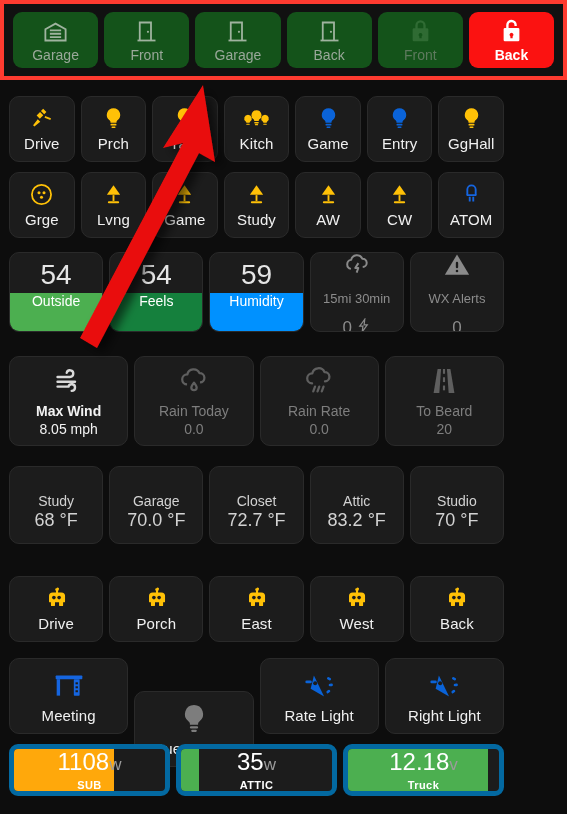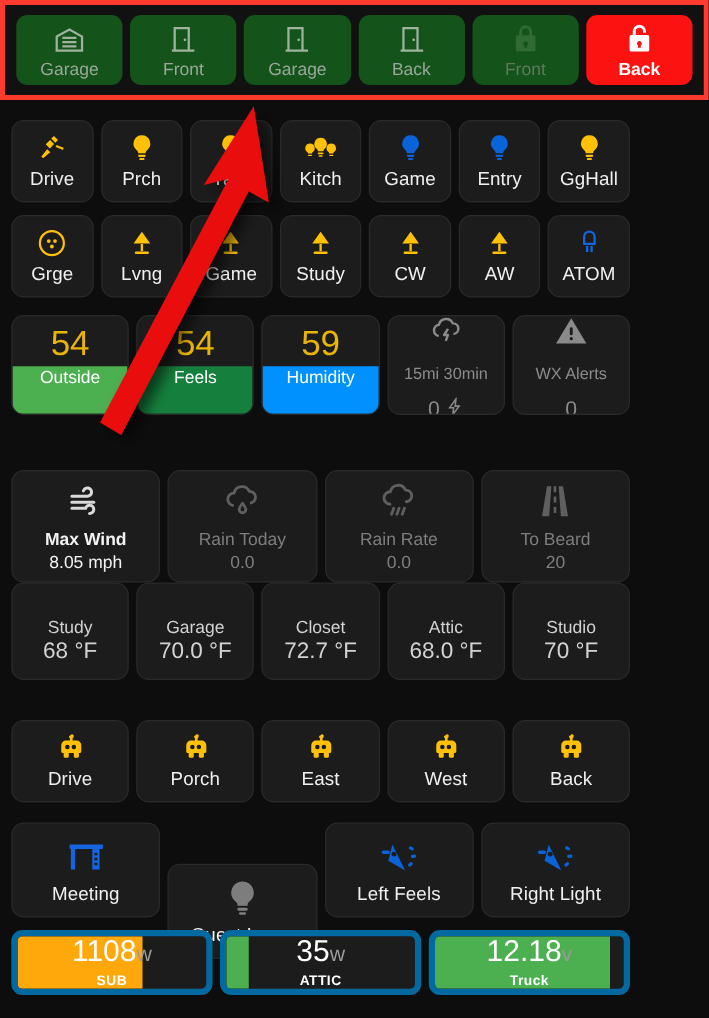--- a/index.html
+++ b/index.html
@@ -45,21 +45,21 @@
   .door-btn svg { display:block; }
 
   
   .row { display: flex; gap: 6px; padding: 0 9px; position: absolute; left: 0; width: 513px; }
 
   .lt-tile { flex: 1; height: 66px; gap: 4px; }
   .lt-tile .lbl { font-size: 15px; color: #f0f0f0; }
 
   
   .stat { flex: 1; height: 80px; justify-content: flex-start; padding-top: 4px; }
-  .stat .big { font-size: 28px; color: #eab308; font-weight: 400; line-height: 1.25; }
+  .stat .big { font-size: 28px; color: #e5e5e5; font-weight: 400; line-height: 1.25; }
   .stat .fill {
     position: absolute; left: 0; right: 0; bottom: 0; height: 38px;
     display: flex; align-items: flex-start; justify-content: center;
   }
   .stat .fill .cap { font-size: 14px; color: #fff; }
   .stat.plain { justify-content: center; gap: 12px; }
   .stat.plain .cap2 { font-size: 13px; color: #8c8c8c; }
   .stat.plain .val2 { font-size: 17px; color: #8c8c8c; display:flex; align-items:center; gap:4px;}
 
   
@@ -274,31 +274,31 @@
         <span class="lbl">Study</span>
       </div>
       <div class="tile lt-tile">
         <span class="ico">
           <svg xmlns="http://www.w3.org/2000/svg" width="25" height="25" viewBox="0 0 24 24" fill="#ffc107">
             <path d="M12 3.2L5.6 12.2h12.8L12 3.2z"></path>
             <rect x="11.1" y="12.6" width="1.8" height="5.6"></rect>
             <rect x="6.6" y="18.4" width="10.8" height="1.9" rx="0.9"></rect>
           </svg>
         </span>
-        <span class="lbl">CW</span>
+        <span class="lbl">AW</span>
       </div>
       <div class="tile lt-tile">
         <span class="ico">
           <svg xmlns="http://www.w3.org/2000/svg" width="25" height="25" viewBox="0 0 24 24" fill="#ffc107">
             <path d="M12 3.2L5.6 12.2h12.8L12 3.2z"></path>
             <rect x="11.1" y="12.6" width="1.8" height="5.6"></rect>
             <rect x="6.6" y="18.4" width="10.8" height="1.9" rx="0.9"></rect>
           </svg>
         </span>
-        <span class="lbl">AW</span>
+        <span class="lbl">CW</span>
       </div>
       <div class="tile lt-tile">
         <span class="ico">
           <svg xmlns="http://www.w3.org/2000/svg" width="25" height="25" viewBox="0 0 24 24" fill="none" stroke="#1565e0" stroke-width="1.8">
             <path d="M8 12.4V7.2a4 4 0 018 0v5.2"></path>
             <path d="M7.3 12.6h9.4"></path>
             <path d="M10.3 14.2v4.6M13.7 14.2v4.6"></path>
           </svg>
         </span>
         <span class="lbl">ATOM</span>
@@ -347,21 +347,21 @@
             <circle cx="12" cy="17.1" r="1.1" fill="#1c1c1c"></circle>
           </svg>
         </span>
         <div class="cap2">WX Alerts</div>
         <div class="val2">
           <span>0</span>
         </div>
       </div>
     </div>
 
-  <div class="row" id="weather" style="top:356px;margin-top:20px;">
+  <div class="row" id="weather" style="top:356px;">
       <div class="tile wx on">
         <span class="ico">
           <svg xmlns="http://www.w3.org/2000/svg" width="32" height="32" viewBox="0 0 24 24" fill="none" stroke="#d9d9d9" stroke-width="1.8" stroke-linecap="round">
             <path d="M3.4 9h9.3a2.5 2.5 0 10-2.4-3.2"></path>
             <path d="M3.4 12.6h13.1"></path>
             <path d="M3.4 16.2h8.2a2.5 2.5 0 112.4 3.2"></path>
           </svg>
         </span>
         <div class="t1">Max Wind</div>
         <div class="t2">8.05 mph</div>
@@ -409,21 +409,21 @@
       <div class="tile tmp">
         <div class="n">Garage</div>
         <div class="v">70.0 °F</div>
       </div>
       <div class="tile tmp">
         <div class="n">Closet</div>
         <div class="v">72.7 °F</div>
       </div>
       <div class="tile tmp">
         <div class="n">Attic</div>
-        <div class="v">68.0 °F</div>
+        <div class="v">83.2 °F</div>
       </div>
       <div class="tile tmp">
         <div class="n">Studio</div>
         <div class="v">70 °F</div>
       </div>
     </div>
 
   <div class="row" id="cams" style="top:576px;">
       <div class="tile lt-tile" style="height: 66px;">
         <span class="ico">
@@ -505,21 +505,21 @@
         <span class="ico">
           <svg xmlns="http://www.w3.org/2000/svg" width="34" height="34" viewBox="0 0 24 24" fill="#0a63d8">
             <path d="M8.4 4.6L15.6 19.4 6.1 13.9z"></path>
             <rect x="2.4" y="8.1" width="4.5" height="1.9" rx="0.9"></rect>
             <circle cx="9.3" cy="10.1" r="1.4" fill="#1c1c1c"></circle>
             <rect x="17.6" y="5.9" width="3" height="1.8" rx="0.9" transform="rotate(28 19 6.8)"></rect>
             <rect x="18.8" y="10.4" width="3" height="1.8" rx="0.9" transform="rotate(-6 20 11)"></rect>
             <rect x="17.1" y="15" width="3" height="1.8" rx="0.9" transform="rotate(-40 18.6 15.9)"></rect>
           </svg>
         </span>
-        <span class="lbl">Left Feels</span>
+        <span class="lbl">Rate Light</span>
       </div>
       <div class="tile lt-tile" style="height: 76px;">
         <span class="ico">
           <svg xmlns="http://www.w3.org/2000/svg" width="34" height="34" viewBox="0 0 24 24" fill="#0a63d8">
             <path d="M8.4 4.6L15.6 19.4 6.1 13.9z"></path>
             <rect x="2.4" y="8.1" width="4.5" height="1.9" rx="0.9"></rect>
             <circle cx="9.3" cy="10.1" r="1.4" fill="#1c1c1c"></circle>
             <rect x="17.6" y="5.9" width="3" height="1.8" rx="0.9" transform="rotate(28 19 6.8)"></rect>
             <rect x="18.8" y="10.4" width="3" height="1.8" rx="0.9" transform="rotate(-6 20 11)"></rect>
             <rect x="17.1" y="15" width="3" height="1.8" rx="0.9" transform="rotate(-40 18.6 15.9)"></rect>

